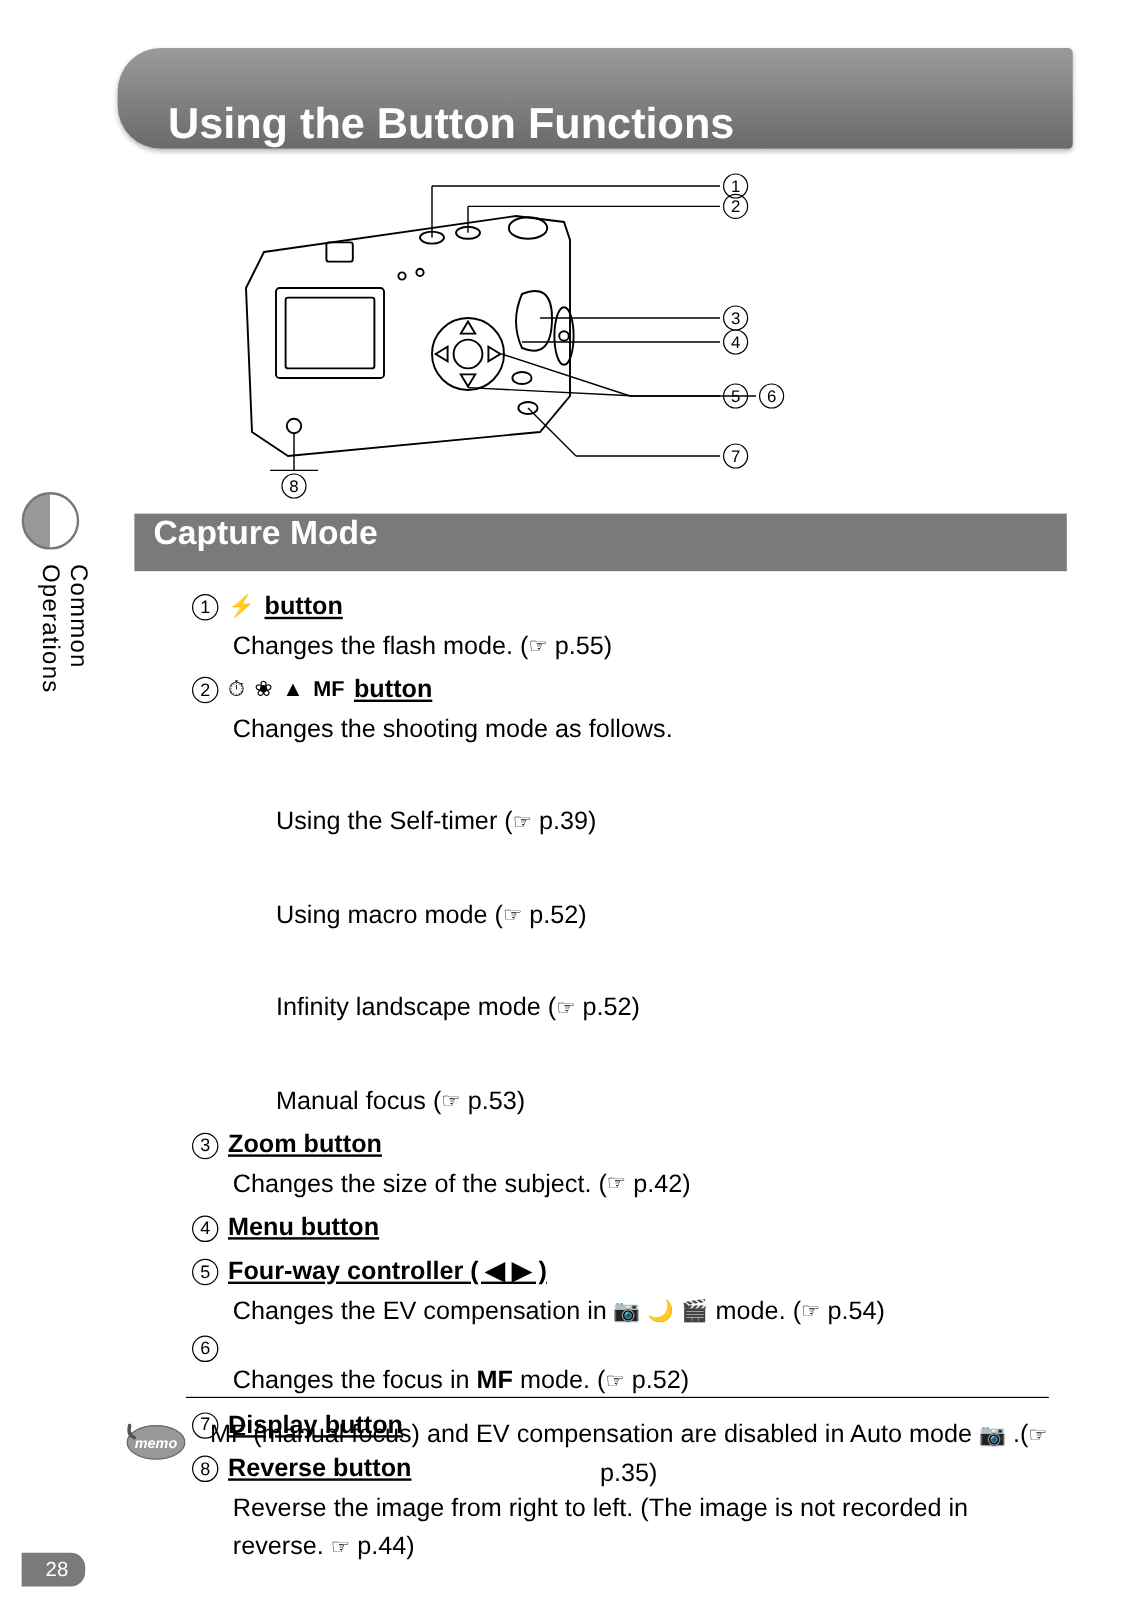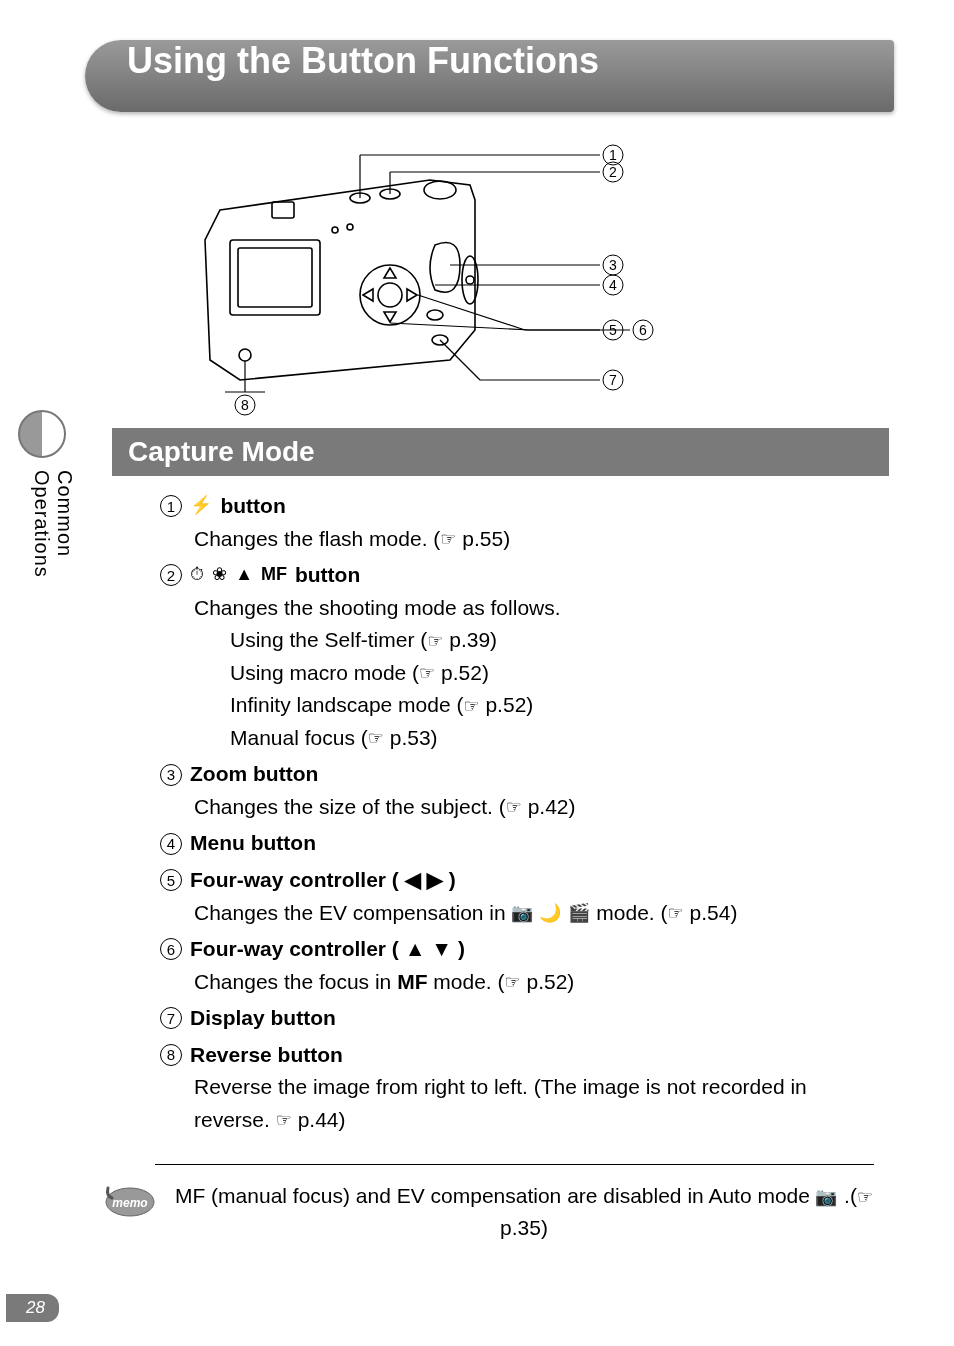--- a/index.html
+++ b/index.html
@@ -37,27 +37,27 @@
       text-orientation: mixed;
       font-size: 20px;
       position: absolute;
       top: 60px;
       left: 30px;
       letter-spacing: 1px;
     }
     .title-bar {
       position: absolute;
       top: 40px;
-      left: 85px;
+      left: 98px;
       right: 60px;
-      height: 72px;
+      height: 84px;
       background: linear-gradient(to bottom, #9a9a9a 0%, #6a6a6a 100%);
       border-radius: 36px 4px 4px 36px;
       display: flex;
-      align-items: flex-start;
+      align-items: flex-end;
       padding-left: 42px;
       box-shadow: 0 2px 4px rgba(0,0,0,0.3);
     }
     .title-bar-text {
       color: #fff;
       font-size: 36px;
       font-weight: bold;
     }
     .diagram-area {
       position: absolute;
@@ -71,21 +71,20 @@
       height: 100%;
     }
     .section-bar {
       position: absolute;
       left: 112px;
       right: 65px;
       top: 428px;
       height: 48px;
       background: #7a7a7a;
       display: flex;
-      align-items: center;
       padding-left: 16px;
     }
     .section-bar-text {
       color: #fff;
       font-size: 28px;
       font-weight: bold;
     }
     .content {
       position: absolute;
       top: 490px;
@@ -108,26 +107,28 @@
       justify-content: center;
       width: 22px;
       height: 22px;
       border: 1.5px solid #000;
       border-radius: 50%;
       font-size: 15px;
       flex-shrink: 0;
     }
     .bold {
       font-weight: bold;
+      text-decoration: underline;
     }
     .desc {
       padding-left: 34px;
     }
     .sub-desc {
       padding-left: 70px;
+      margin-top: 45px;
     }
     .ref-icon {
       display: inline-block;
       font-size: 18px;
       vertical-align: middle;
     }
     .small-icon {
       display: inline-block;
       vertical-align: middle;
       font-size: 18px;
@@ -162,26 +163,25 @@
     }
     .memo-text {
       font-size: 21px;
       line-height: 1.5;
       padding-top: 2px;
       text-align: center;
     }
     .page-num {
       position: absolute;
       bottom: 24px;
-      left: 6px;
+      left: 18px;
       background: #7a7a7a;
       color: #fff;
       padding: 4px 14px 4px 20px;
       font-size: 17px;
-      font-style: italic;
       border-radius: 0 12px 12px 0;
     }
   </style>
 </head>
 <body>
 
 <div class="side-tab">
   <div class="side-tab-circle"></div>
   <div class="side-tab-text">Common Operations</div>
 </div>
@@ -314,21 +314,20 @@
     <div class="item-head">
       <span class="circled">5</span>
       <span class="bold">Four-way controller ( ◀ ▶ )</span>
     </div>
     <div class="desc"><span>Changes the EV compensation in </span><span class="small-icon">📷</span> <span class="small-icon">🌙</span> <span class="small-icon">🎬</span><span> mode. (</span><span class="ref-icon">☞</span><span> p.54)</span></div>
   </div>
 
   <div class="item">
     <div class="item-head">
       <span class="circled">6</span>
-      <span class="bold">Four-way controller ( ▲ ▼ )</span>
     </div>
     <div class="desc"><span>Changes the focus in </span><span class="icon-mf">MF</span><span> mode. (</span><span class="ref-icon">☞</span><span> p.52)</span></div>
   </div>
 
   <div class="item">
     <div class="item-head">
       <span class="circled">7</span>
       <span class="bold">Display button</span>
     </div>
   </div>

